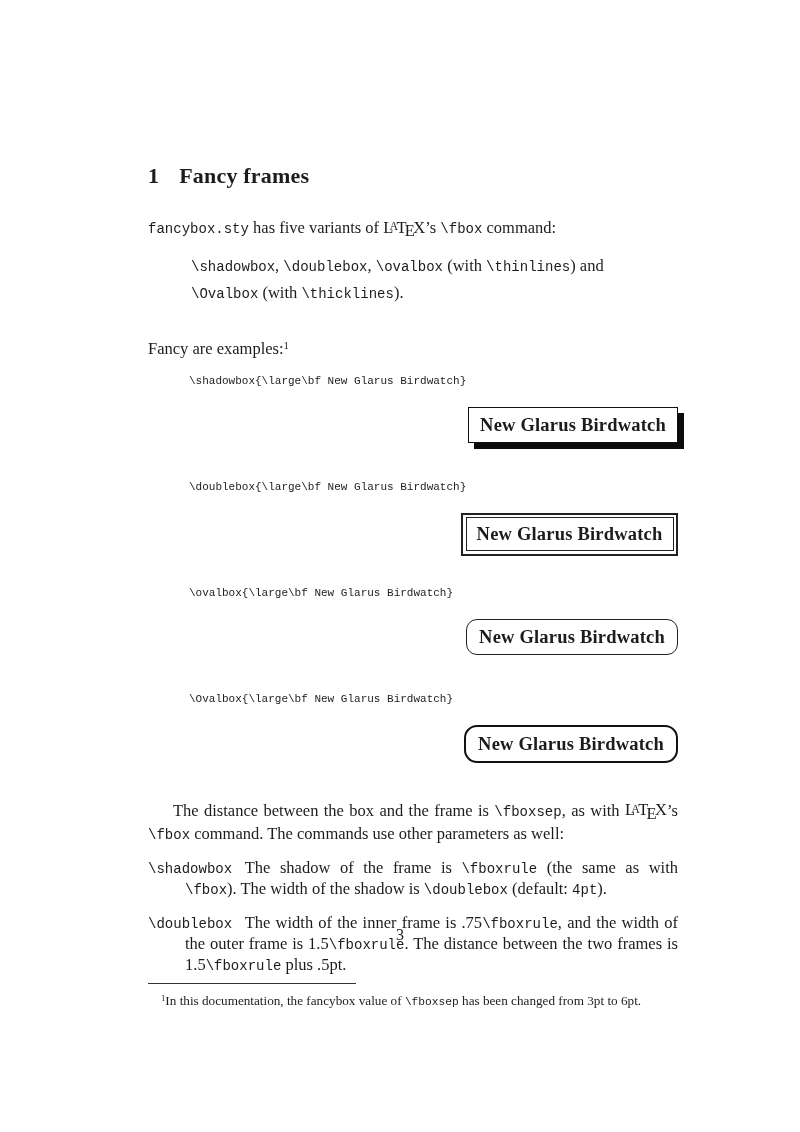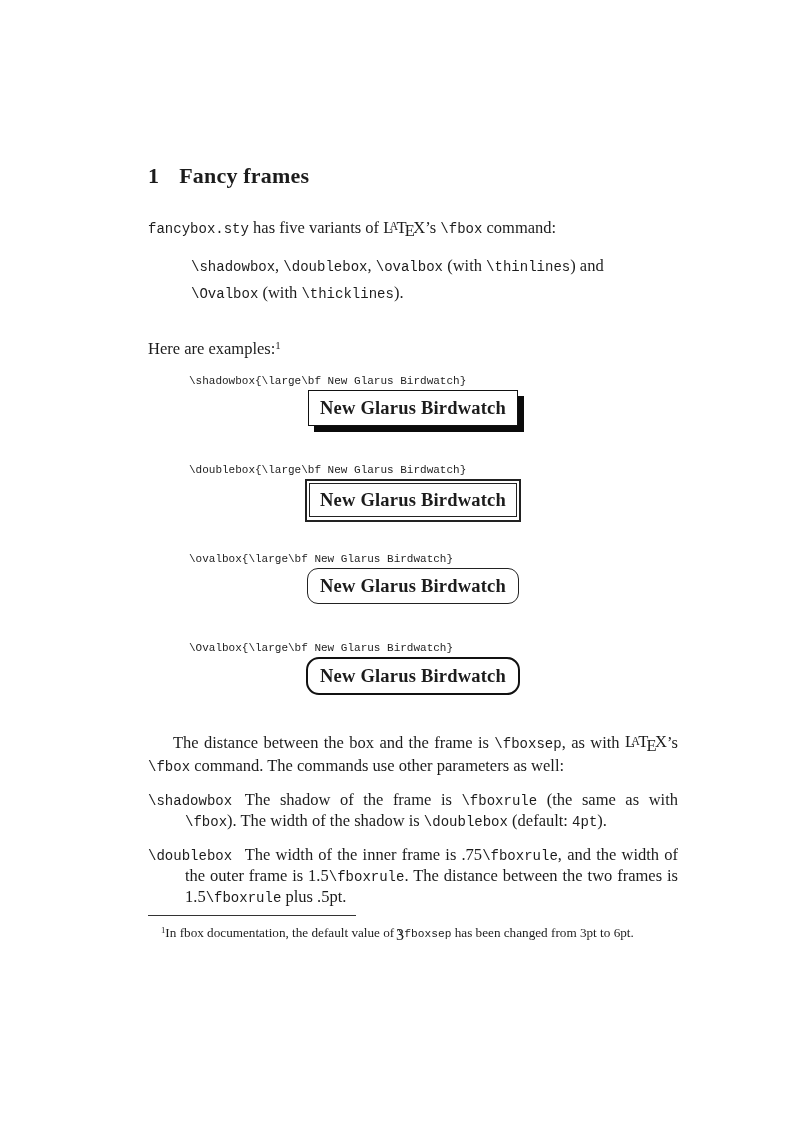--- a/index.html
+++ b/index.html
@@ -43,21 +43,21 @@
 
   pre.code {
     font-family: "Liberation Mono", "DejaVu Sans Mono", monospace;
     font-size: 11px;
     line-height: 17px;
     margin: 26px 0 0 41px;
     white-space: pre;
   }
   pre.code.first { margin-top: 13px; }
 
-  .box-row { text-align: center; height: 46px; }
+  .box-row { margin-top: 17px; text-align: right; height: 46px; }
   .box-label {
     font-weight: bold;
     font-size: 18.5px;
     line-height: 24px;
     white-space: nowrap;
     letter-spacing: 0.2px;
   }
   .fbox { display: inline-block; background: #ffffff; }
   .shadowbox {
     border: 1.5px solid #111111;
@@ -130,21 +130,21 @@
 
   <h1 class="section-heading"><span class="sec-num">1</span><span>Fancy frames</span></h1>
 
   <p class="body"><span class="mono">fancybox.sty</span><span> has five variants of </span><span class="latex"><span>L</span><span class="lA">A</span><span>T</span><span class="lE">E</span><span>X</span></span><span>’s </span><span class="mono">\fbox</span><span> command:</span></p>
 
   <div class="quote">
     <div><span class="mono">\shadowbox</span><span>, </span><span class="mono">\doublebox</span><span>, </span><span class="mono">\ovalbox</span><span> (with </span><span class="mono">\thinlines</span><span>) and</span></div>
     <div><span class="mono">\Ovalbox</span><span> (with </span><span class="mono">\thicklines</span><span>).</span></div>
   </div>
 
-  <p class="body examples-lead"><span>Here are examples:</span><span class="sup">1</span></p>
+  <p class="body examples-lead"><span>Fancy are examples:</span><span class="sup">1</span></p>
 
   <pre class="code first">\shadowbox{\large\bf New Glarus Birdwatch}</pre>
   <div class="box-row">
     <span class="fbox shadowbox"><span class="box-label">New Glarus Birdwatch</span></span>
   </div>
 
   <pre class="code">\doublebox{\large\bf New Glarus Birdwatch}</pre>
   <div class="box-row">
     <span class="fbox doublebox"><span class="inner-frame"><span class="box-label">New Glarus Birdwatch</span></span></span>
   </div>
@@ -160,18 +160,18 @@
   </div>
 
   <p class="body first-indent"><span>The distance between the box and the frame is </span><span class="mono">\fboxsep</span><span>, as with </span><span class="latex"><span>L</span><span class="lA">A</span><span>T</span><span class="lE">E</span><span>X</span></span><span>’s </span><span class="mono">\fbox</span><span> command.  The commands use other parameters as well:</span></p>
 
   <div class="def"><span class="term mono">\shadowbox</span><span><span>The shadow of the frame is </span><span class="mono">\fboxrule</span><span> (the same as with </span><span class="mono">\fbox</span><span>). The width of the shadow is </span><span class="mono">\doublebox</span><span> (default: </span><span class="mono">4pt</span><span>).</span></span></div>
 
   <div class="def"><span class="term mono">\doublebox</span><span><span>The width of the inner frame is .75</span><span class="mono">\fboxrule</span><span>, and the width of the outer frame is 1.5</span><span class="mono">\fboxrule</span><span>.  The distance between the two frames is 1.5</span><span class="mono">\fboxrule</span><span> plus .5pt.</span></span></div>
 
   <div class="footnote-area">
     <div class="footnote-rule"></div>
-    <p class="footnote"><span class="sup">1</span><span>In fbox documentation, the default value of </span><span class="mono">\fboxsep</span><span> has been changed from 3pt to 6pt.</span></p>
+    <p class="footnote"><span class="sup">1</span><span>In this documentation, the fancybox value of </span><span class="mono">\fboxsep</span><span> has been changed from 3pt to 6pt.</span></p>
   </div>
 
   <div class="page-number">3</div>
 
 </div>
 
 </body></html>

